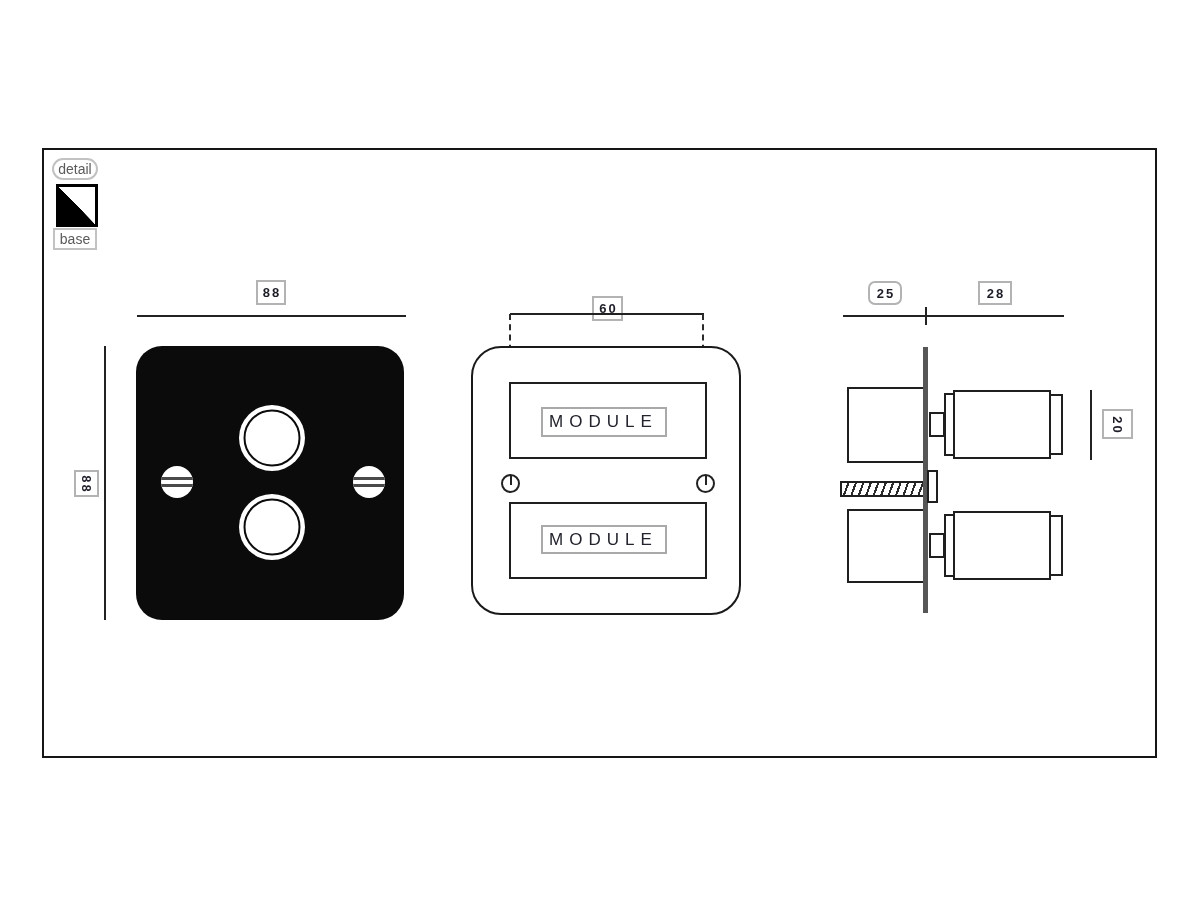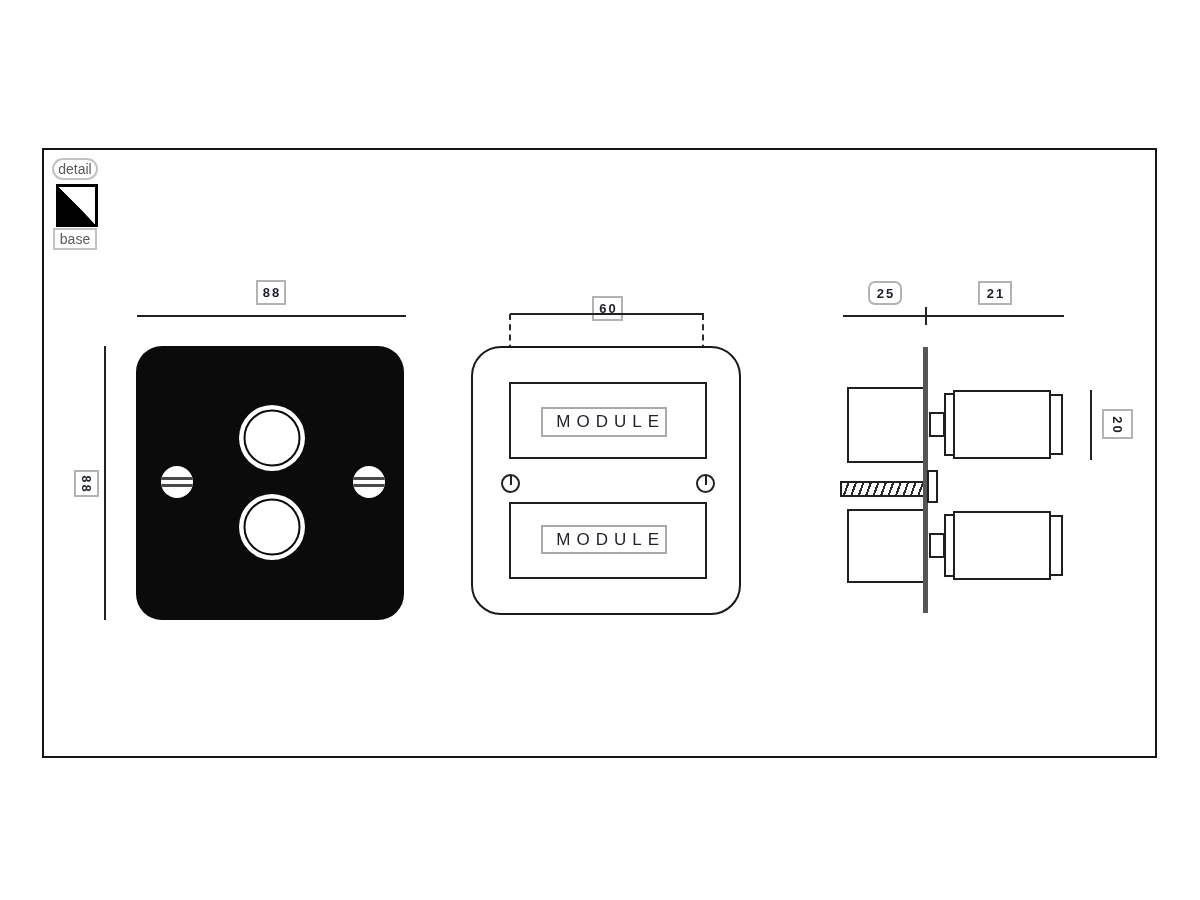--- a/index.html
+++ b/index.html
@@ -27,21 +27,21 @@
   .knob-ring{position:absolute;left:50%;top:50%;transform:translate(-50%,-50%);
              width:53px;height:53px;border:2.5px solid #0b0b0b;border-radius:50%;}
   .screw{background:#fff;border-radius:50%;overflow:hidden;}
   .screw .s1,.screw .s2{position:absolute;left:0;width:100%;height:3px;background:#4a4a4a;}
   .screw .s1{top:11px;} .screw .s2{top:18px;}
 
   
   .outline-plate{background:#fff;border:2.5px solid #1a1a1a;border-radius:30px;}
   .module-slot{background:#fff;border:2px solid #1f1f1f;}
   .module-tag{background:#fff;border:2px solid #a9a9a9;color:#23232e;font-size:17px;font-weight:400;
-              letter-spacing:6px;text-indent:6px;display:flex;align-items:center;justify-content:flex-end;white-space:nowrap;padding-left:6px;}
+              letter-spacing:6px;text-indent:6px;display:flex;align-items:center;justify-content:flex-start;white-space:nowrap;}
   .fix-screw{background:#fff;border:2px solid #222;border-radius:50%;}
   .fix-screw .slot{position:absolute;left:50%;top:-1px;width:2px;height:10px;margin-left:-1px;background:#222;}
 
   
   .part{background:#fff;border:2px solid #1f1f1f;}
   .side-plate{background:#565656;}
   .rod{background:repeating-linear-gradient(110deg,#fff 0 5px,#2a2a2a 5px 7px);border:2px solid #1f1f1f;}
 </style>
 </head>
 <body>
@@ -107,21 +107,21 @@
 
   <div class="abs module-slot" style="left:509px;top:502px;width:198px;height:77px;"></div>
   <div class="abs module-tag" style="left:541px;top:525px;width:126px;height:29px;">
     <span>MODULE</span>
   </div>
 
   <div class="abs dim-label" style="left:868px;top:281px;width:34px;height:24px;border-radius:7px;">
     <span>25</span>
   </div>
   <div class="abs dim-label" style="left:978px;top:281px;width:34px;height:24px;">
-    <span>21</span>
+    <span>28</span>
   </div>
   <div class="abs dline-h" style="left:843px;top:315px;width:221px;"></div>
   <div class="abs dline-v" style="left:925px;top:307px;height:18px;"></div>
 
   <div class="abs part" style="left:847px;top:387px;width:79px;height:76px;"></div>
   <div class="abs part" style="left:847px;top:509px;width:79px;height:74px;"></div>
   <div class="abs rod" style="left:840px;top:481px;width:86px;height:16px;"></div>
 
   <div class="abs side-plate" style="left:923px;top:347px;width:5px;height:266px;"></div>
 

